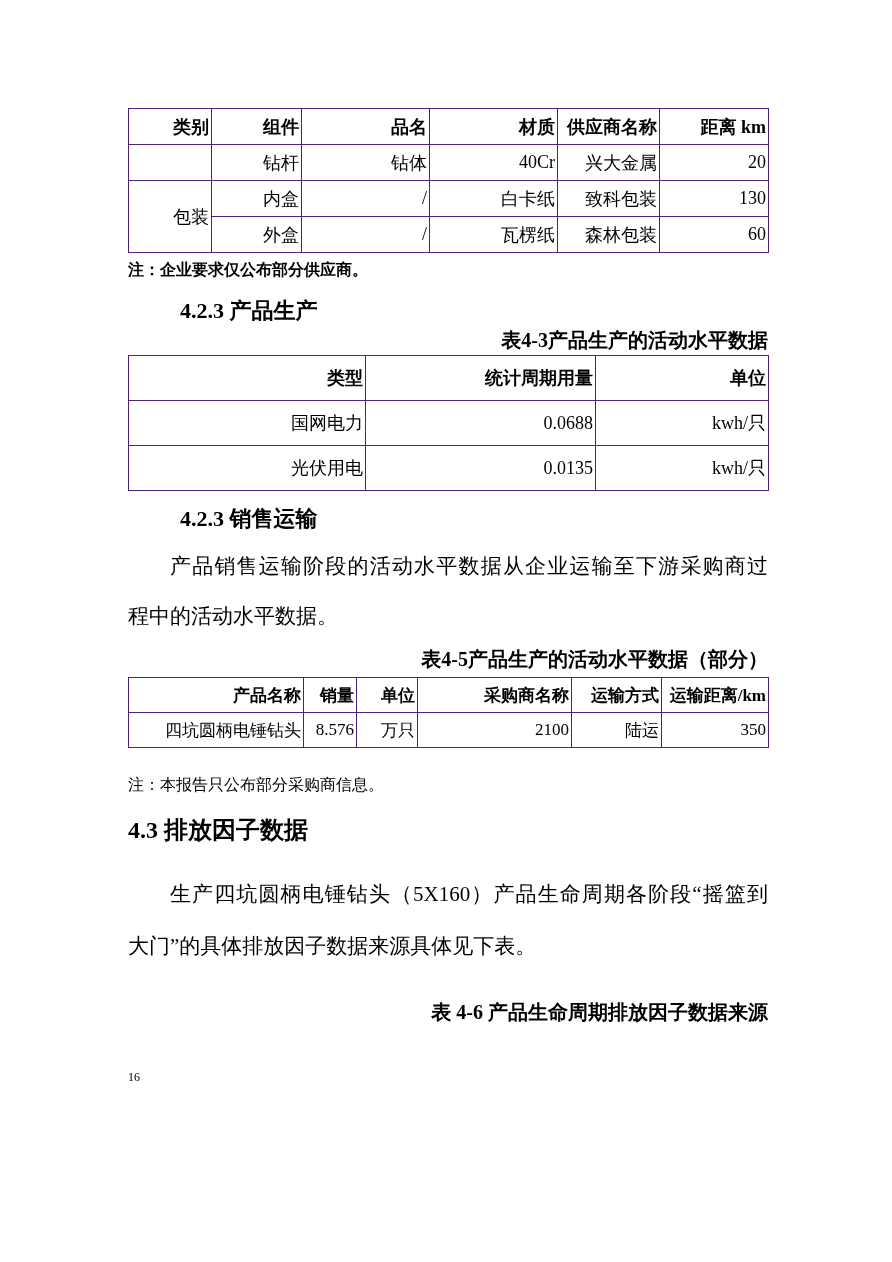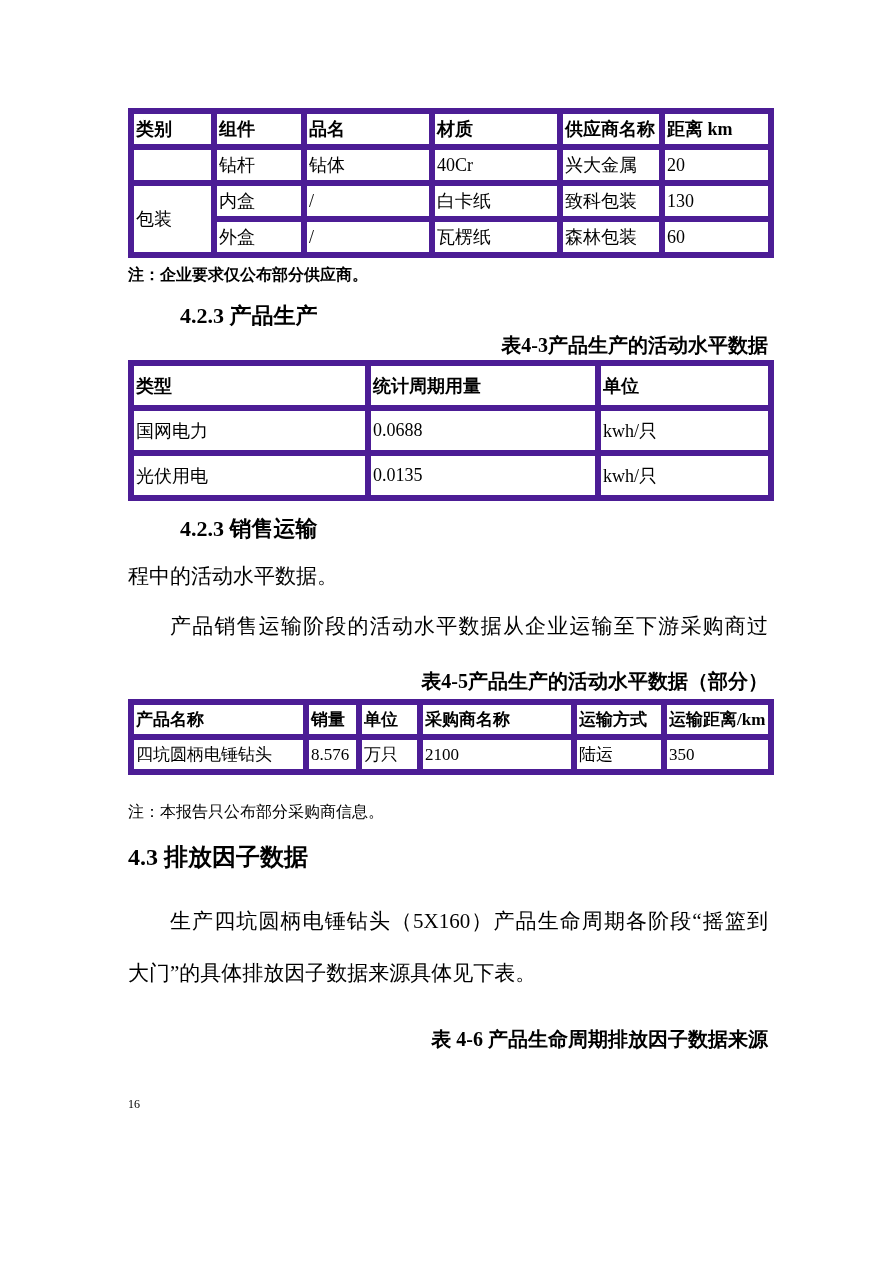--- a/index.html
+++ b/index.html
@@ -18,22 +18,22 @@
     left: 128px;
     top: 0;
     width: 640px;
   }
   table {
     border-collapse: collapse;
     width: 640px;
     table-layout: fixed;
   }
   td, th {
-    border: 6px solid #4c1d95;
-    text-align: left;
+    border: 1px solid #4c1d95;
+    text-align: right;
     vertical-align: middle;
     font-size: 18px;
     font-weight: normal;
     padding: 0 2px;
     overflow: hidden;
   }
   th { font-weight: bold; }
   .tbl-suppliers { margin-top: 108px; }
   .tbl-suppliers td, .tbl-suppliers th { height: 36px; }
   .tbl-production td, .tbl-production th { height: 45px; }
@@ -72,21 +72,21 @@
   .p-emis { margin-top: 22px; }
   .tbl-title {
     font-size: 20px;
     font-weight: bold;
     text-align: right;
     line-height: 28px;
     height: 28px;
   }
   .t-43 { line-height: 30px; height: 30px; }
   .tbl-production { margin-top: 0px; }
-  .t-45 { margin-top: 16px; }
+  .t-45 { margin-top: 4px; }
   .tbl-sales { margin-top: 4px; }
   .note-2 { margin-top: 27px; }
   .t-46 { margin-top: 26px; }
   .page-number {
     margin-top: 44px;
     text-align: left;
     font-size: 12px;
   }
 </style>
 </head>
@@ -167,22 +167,22 @@
         <td>光伏用电</td>
         <td>0.0135</td>
         <td>kwh/只</td>
       </tr>
     </tbody>
       </table>
 
     <div class="h-sub h-sales">4.2.3 销售运输</div>
 
     <div class="para p-sales">
+      <div class="line full indent">产品销售运输阶段的活动水平数据从企业运输至下游采购商过</div>
       <div class="line">程中的活动水平数据。</div>
-      <div class="line full indent">产品销售运输阶段的活动水平数据从企业运输至下游采购商过</div>
     </div>
 
     <div class="tbl-title t-45">表4-5产品生产的活动水平数据（部分）</div>
 
     <table class="tbl-sales">
       <colgroup>
         <col style="width:175px">
           <col style="width:53px">
           <col style="width:61px">
         <col style="width:154px">

